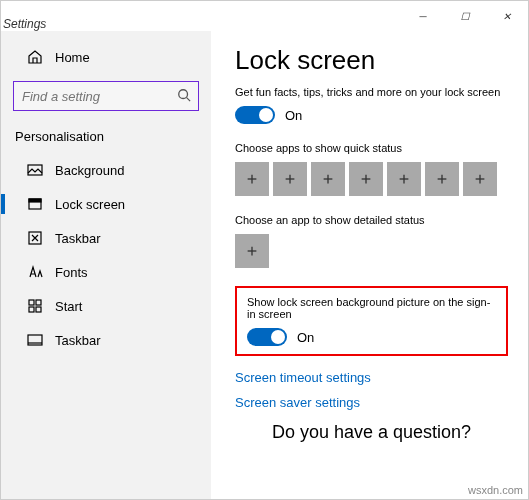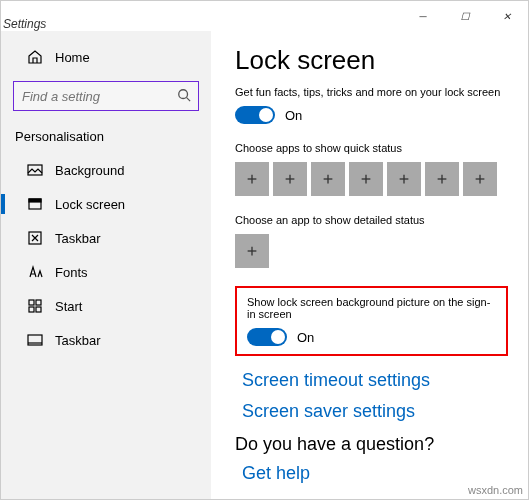--- a/index.html
+++ b/index.html
@@ -22,22 +22,22 @@
 .block { margin-bottom: 18px; }
 .label { font-size: 11px; color: #000; margin-bottom: 8px; }
 .toggle-row { display: flex; align-items: center; gap: 10px; }
 .toggle { width: 40px; height: 18px; border-radius: 10px; background: #0067c0; position: relative; cursor: pointer; }
 .toggle .knob { position: absolute; right: 2px; top: 2px; width: 14px; height: 14px; background: #fff; border-radius: 50%; }
 .toggle-text { font-size: 13px; }
 .tile-row { display: flex; gap: 4px; }
 .tile { width: 34px; height: 34px; background: #a9a9a9; display: flex; align-items: center; justify-content: center; cursor: pointer; }
 .tile svg { width: 14px; height: 14px; color: #333; }
 .highlight { border: 2px solid #e00; padding: 8px 10px; margin-bottom: 14px; }
-.link { color: #0067c0; font-size: 18px; margin-bottom: 10px; cursor: pointer; display: block; margin-left: 7px; }
-.h2 { font-size: 18px; font-weight: 400; margin-top: 12px; margin-bottom: 8px; }
+.link { color: #0067c0; font-size: 13px; margin-bottom: 10px; cursor: pointer; display: block; }
+.h2 { font-size: 18px; font-weight: 400; margin-top: 12px; margin-bottom: 8px; text-align: center; }
 .watermark { position: absolute; right: 6px; bottom: 4px; font-size: 11px; color: #888; }
 </style>
 </head>
 <body>
 
 <div class="win">
 
   <div class="titlebar">
     <span>Settings</span>
     <div class="tb-controls">
@@ -202,20 +202,19 @@
               <div class="knob"></div>
             </div>
           <span class="toggle-text">On</span>
         </div>
       </div>
 
       <a class="link">Screen timeout settings</a>
       <a class="link">Screen saver settings</a>
 
       <div class="h2">Do you have a question?</div>
-      <a class="link">Get help</a>
 
     </div>
 
   </div>
 </div>
 
 <div class="watermark">wsxdn.com</div>
 
 </body></html>

